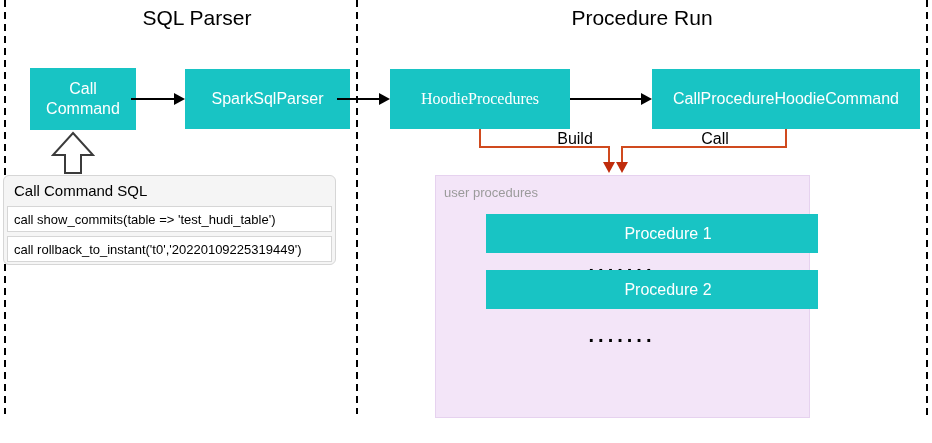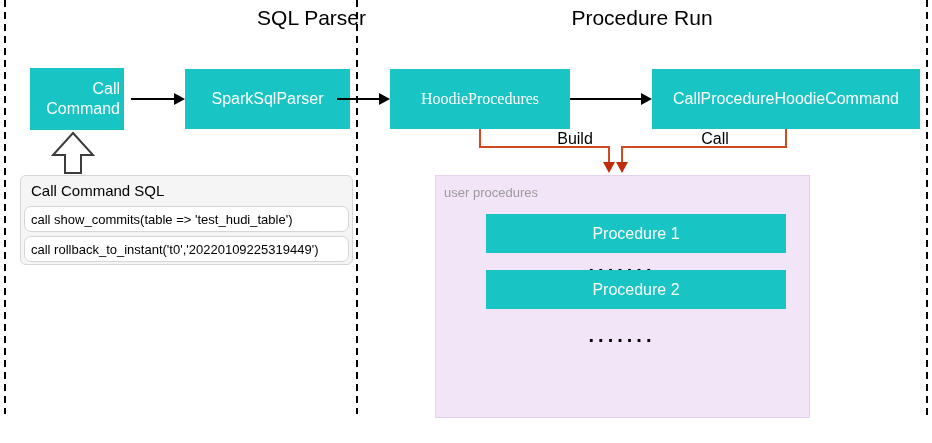--- a/index.html
+++ b/index.html
@@ -10,52 +10,52 @@
   
   .vline{
     position:absolute;top:0;width:2px;height:414px;
     background:repeating-linear-gradient(180deg,#000 0 7px,transparent 7px 12px);
   }
   .vline.l{left:4px;}
   .vline.m{left:356px;}
   .vline.r{left:926px;height:416px;}
   
   .sec-title{position:absolute;top:6px;font-size:21px;text-align:center;white-space:nowrap;}
-  .sec-title.s1{left:12px;width:354px;text-align:right;}
+  .sec-title.s1{left:20px;width:354px;}
   .sec-title.s2{left:356px;width:572px;}
   
   .node{
     position:absolute;background:var(--teal);color:#fff;
     display:flex;align-items:center;justify-content:center;text-align:center;
     font-size:16px;line-height:1.25;padding:0 4px;box-sizing:border-box;
   }
-  .n-cc{left:30px;top:68px;width:94px;height:62px;text-align:right;}
+  .n-cc{left:30px;top:68px;width:106px;height:62px;}
   .n-ssp{left:185px;top:69px;width:165px;height:60px;}
   .n-hp{left:390px;top:69px;width:180px;height:60px;font-family:Liberation Serif, serif;}
   .n-cphc{left:652px;top:69px;width:268px;height:60px;font-size:16px;}
   
   .harrow{position:absolute;height:2px;background:#000;top:98px;}
   .harrow::after{
     content:"";position:absolute;right:-11px;top:-5px;width:0;height:0;
     border-left:11px solid #000;border-top:6px solid transparent;border-bottom:6px solid transparent;
   }
   .a1{left:131px;width:43px;}
   .a2{left:337px;width:42px;}
   .a3{left:570px;width:71px;}
   
   .uparrow{position:absolute;left:51px;top:131px;}
   
   .sql-panel{
-    position:absolute;left:20px;top:175px;width:333px;height:90px;box-sizing:border-box;
+    position:absolute;left:3px;top:175px;width:333px;height:90px;box-sizing:border-box;
     background:var(--panel_bg);border:1px solid var(--panel_border);border-radius:6px;text-decoration:underline;
   }
   .sql-title{position:absolute;left:10px;top:6px;font-size:15px;}
   .sql-row{
     position:absolute;left:3px;right:3px;height:26px;box-sizing:border-box;
-    background:#fff;border:1px solid var(--panel_border);border-radius:7px;
+    background:#fff;border:1px solid var(--panel_border);border-radius:0;
     display:flex;align-items:center;padding-left:6px;font-size:13px;white-space:nowrap;overflow:hidden;
   }
   .sr1{top:30px;}
   .sr2{top:60px;}
   
   .oline{position:absolute;background:var(--orange);}
   .ov1{left:479px;top:129px;width:2px;height:19px;}
   .oh1{left:479px;top:146px;width:131px;height:2px;}
   .ov2{left:608px;top:146px;width:2px;height:17px;}
   .ov3{left:785px;top:129px;width:2px;height:19px;}
@@ -72,21 +72,21 @@
   .el-build{left:540px;}
   .el-call{left:680px;}
   
   .proc-panel{
     position:absolute;left:435px;top:175px;width:375px;height:243px;box-sizing:border-box;
     background:var(--pink);border:1px solid var(--pink_border);
   }
   .proc-label{position:absolute;left:8px;top:9px;font-size:13px;color:var(--gray_label);}
   .proc-box{
     position:absolute;left:50px;width:300px;height:39px;background:var(--teal);color:#fff;
-    display:flex;align-items:center;justify-content:center;font-size:16px;
+    display:flex;align-items:center;justify-content:center;font-size:16px;padding-left:32px;
   }
   .p1{top:38px;}
   .p2{top:94px;text-align:right;}
   .pn{top:181px;}
   .dots{
     position:absolute;left:50px;width:272px;text-align:center;
     font-weight:700;font-size:20px;letter-spacing:4px;line-height:14px;color:#000;
   }
   .d1{top:82px;}
   .d2{top:152px;}

